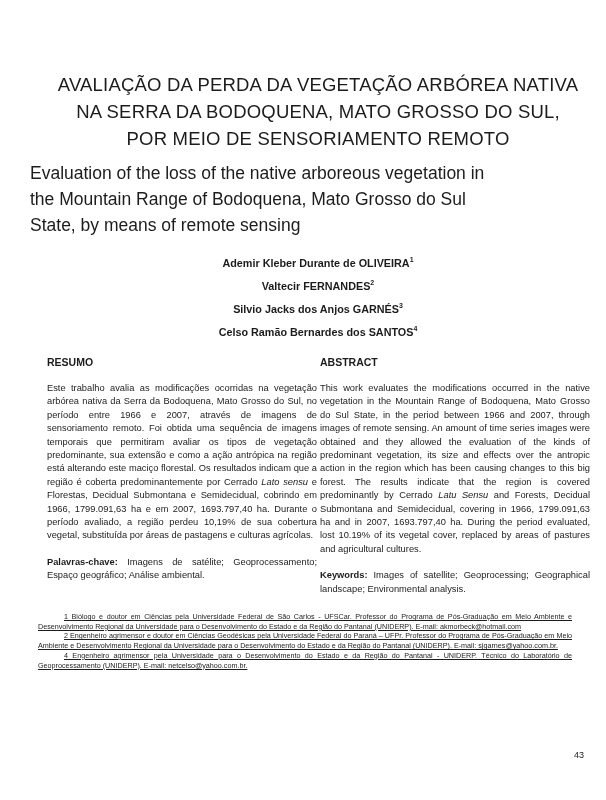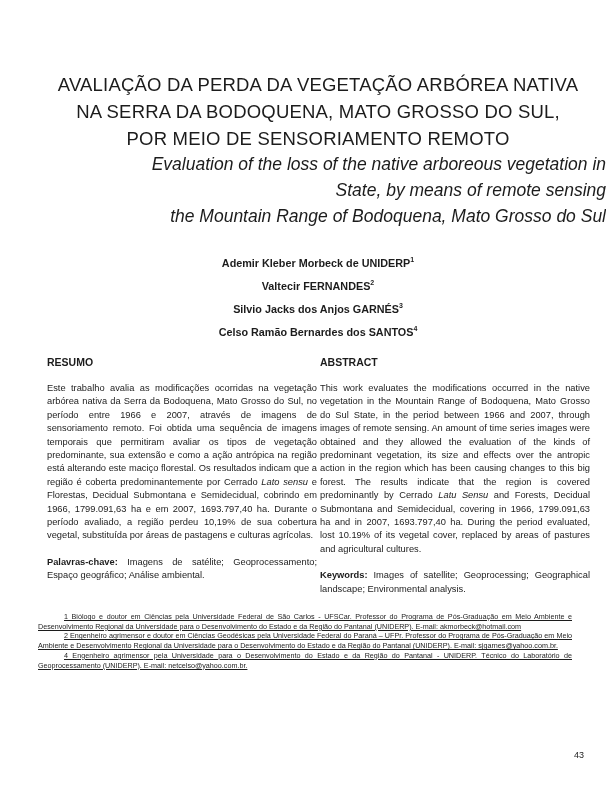--- a/index.html
+++ b/index.html
@@ -18,23 +18,22 @@
   }
 
   .title-pt {
     position: absolute; top: 71px; left: 30px; right: 30px;
     text-align: center;
     font-size: 18.5px; line-height: 27px;
     font-weight: 400;
     letter-spacing: 0.2px;
   }
   .title-en {
-    position: absolute; top: 151px; left: 30px; right: 30px;
-    text-align: right;
-    font-style: italic;
+    position: absolute; top: 160px; left: 30px; right: 30px;
+    text-align: left;
     font-size: 17.5px; line-height: 26px;
     font-weight: 400;
   }
   .authors {
     position: absolute; top: 252px; left: 30px; right: 30px;
     text-align: center;
     font-size: 10.8px; line-height: 23px;
     font-weight: 700;
   }
   .authors sup { font-size: 7px; vertical-align: super; line-height: 0; }
@@ -79,26 +78,26 @@
 <div class="page">
 
   <h1 class="title-pt" style="margin:0; font-size:18.5px;">
     <div>AVALIAÇÃO DA PERDA DA VEGETAÇÃO ARBÓREA NATIVA</div>
     <div>NA SERRA DA BODOQUENA, MATO GROSSO DO SUL,</div>
     <div>POR MEIO DE SENSORIAMENTO REMOTO</div>
   </h1>
 
   <h2 class="title-en" style="margin:0; font-size:17.5px;">
     <div>Evaluation of the loss of the native arboreous vegetation in</div>
+    <div>the Mountain Range of Bodoquena, Mato Grosso do Sul</div>
     <div>State, by means of remote sensing</div>
-    <div>the Mountain Range of Bodoquena, Mato Grosso do Sul</div>
   </h2>
 
   <div class="authors">
-    <div><span>Ademir Kleber Morbeck de UNIDERP</span><sup>1</sup></div>
+    <div><span>Ademir Kleber Durante de OLIVEIRA</span><sup>1</sup></div>
     <div><span>Valtecir FERNANDES</span><sup>2</sup></div>
     <div><span>Silvio Jacks dos Anjos GARNÉS</span><sup>3</sup></div>
     <div><span>Celso Ramão Bernardes dos SANTOS</span><sup>4</sup></div>
   </div>
 
   <div class="columns">
 
     <div class="col">
       <h3>RESUMO</h3>
       <p class="body"><span>Este trabalho avalia as modificações ocorridas na vegetação arbórea nativa da Serra da Bodoquena, Mato Grosso do Sul, no período entre 1966 e 2007, através de imagens de sensoriamento remoto. Foi obtida uma sequência de imagens temporais que permitiram avaliar os tipos de vegetação predominante, sua extensão e como a ação antrópica na região está alterando este maciço florestal. Os resultados indicam que a região é coberta predominantemente por Cerrado </span><em>Lato sensu</em><span> e Florestas, Decidual Submontana e Semidecidual, cobrindo em 1966, 1799.091,63 ha e em 2007, 1693.797,40 ha. Durante o período avaliado, a região perdeu 10,19% de sua cobertura vegetal, substituída por áreas de pastagens e culturas agrícolas.</span></p>

